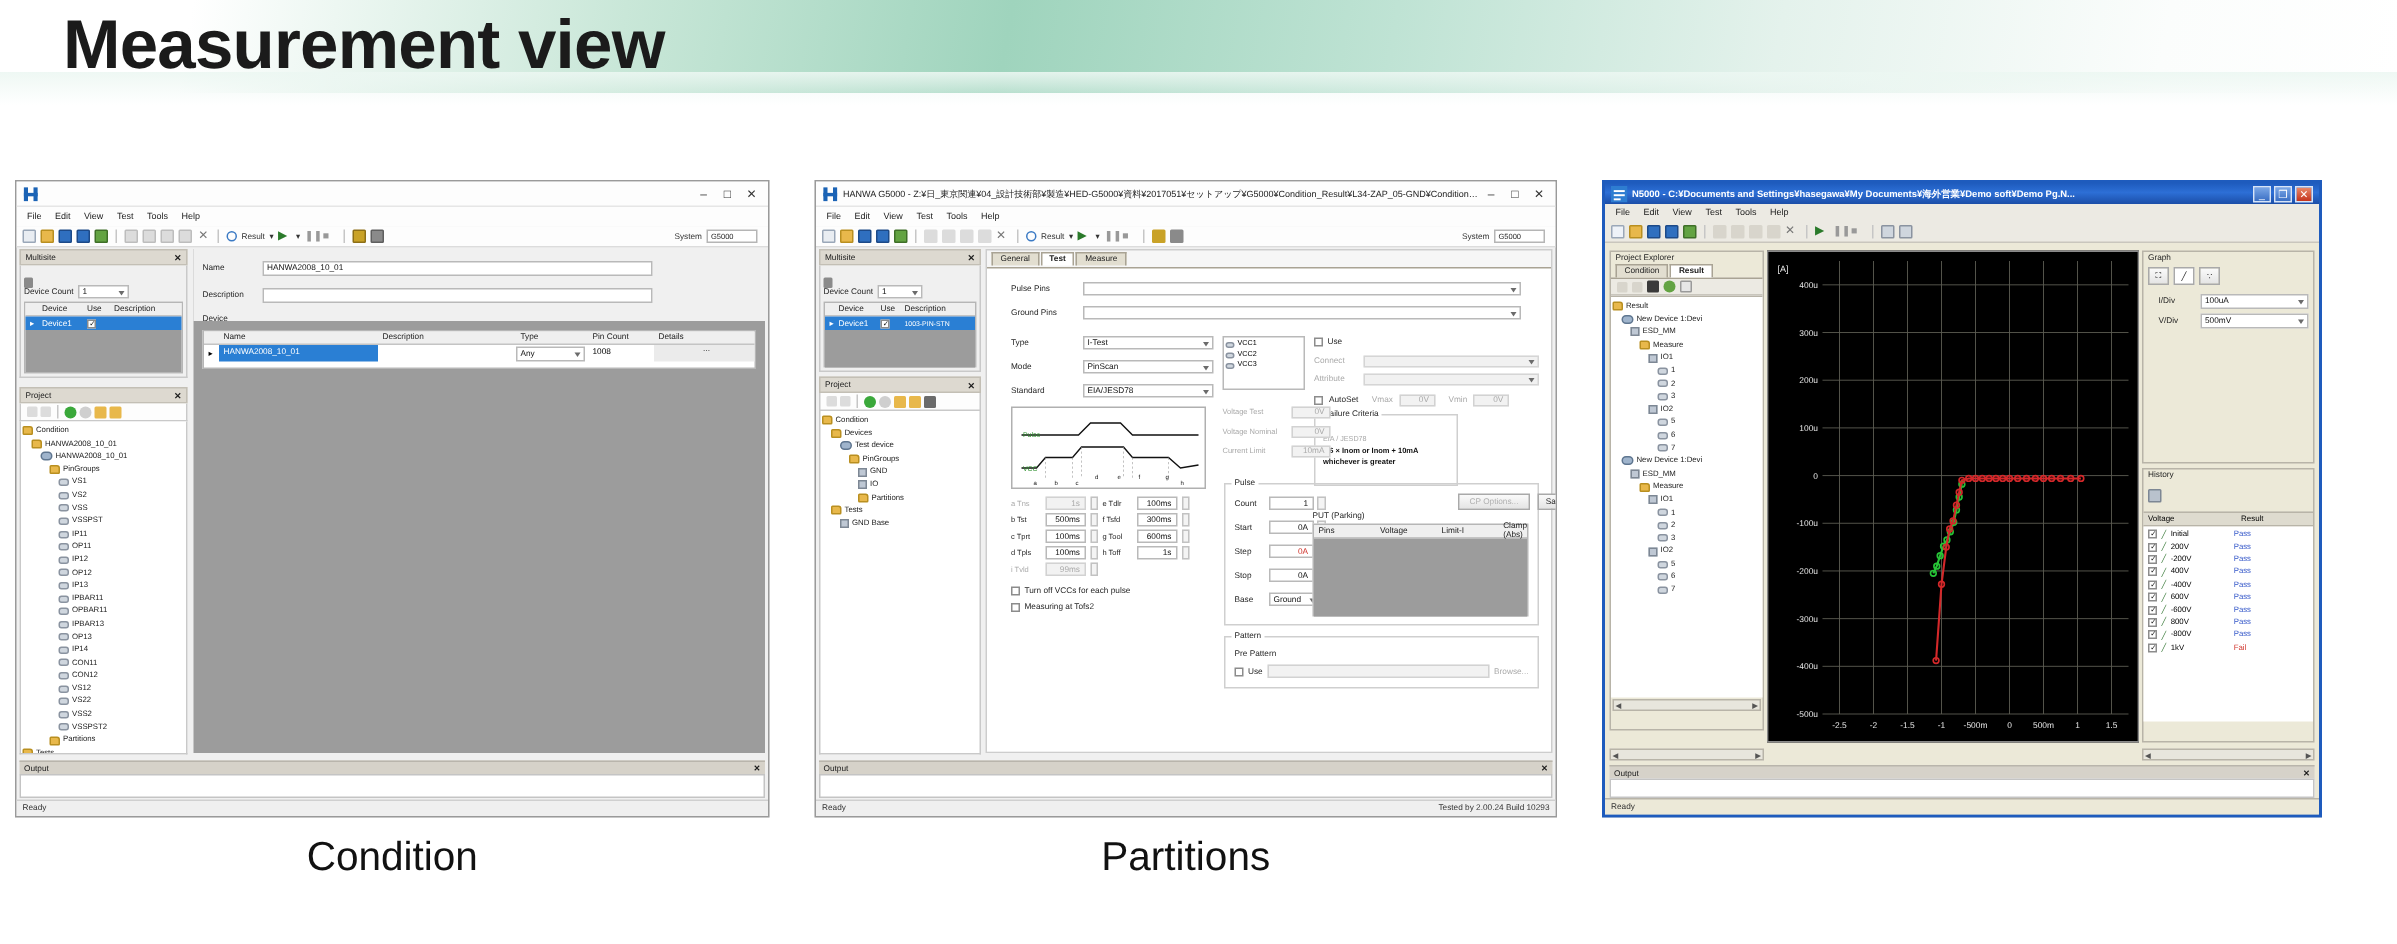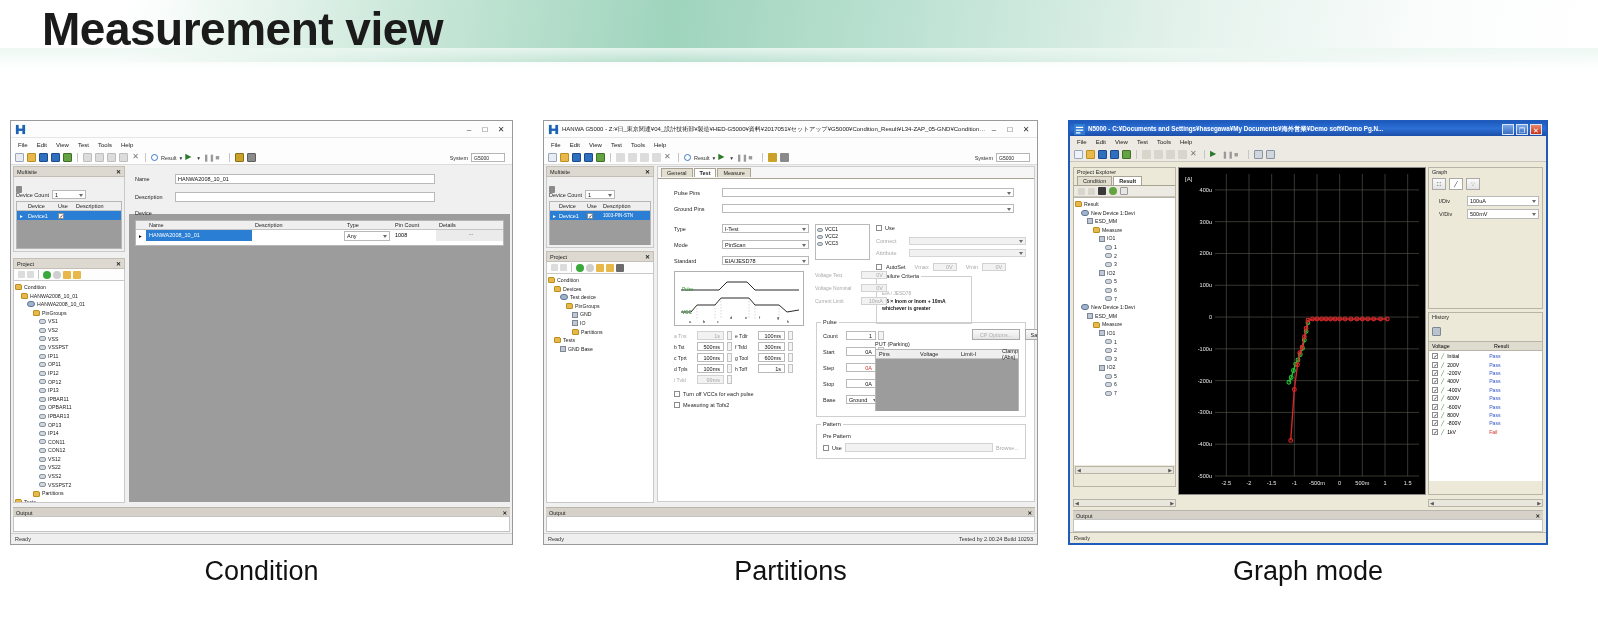--- a/index.html
+++ b/index.html
@@ -1069,15 +1069,14 @@
       <span class="x">✕</span>
     </div>
     <div class="outarea" style="position:absolute;left:3px;right:3px;bottom:11px;height:13px"></div>
     <div class="statusbar" style="position:absolute;left:0;right:0;bottom:0;background:#ece9d8;border-top:1px solid #b8b4a8">
       <span>Ready</span>
     </div>
   </div>
 
   <div class="caption" style="left:10px;  top:556px; width:503px;">Condition</div>
   <div class="caption" style="left:543px; top:556px; width:495px;">Partitions</div>
-  <div class="caption" style="left:1068px;top:556px; width:480px;">Graph mode</div>
 
 </div>
 
 </body></html>

